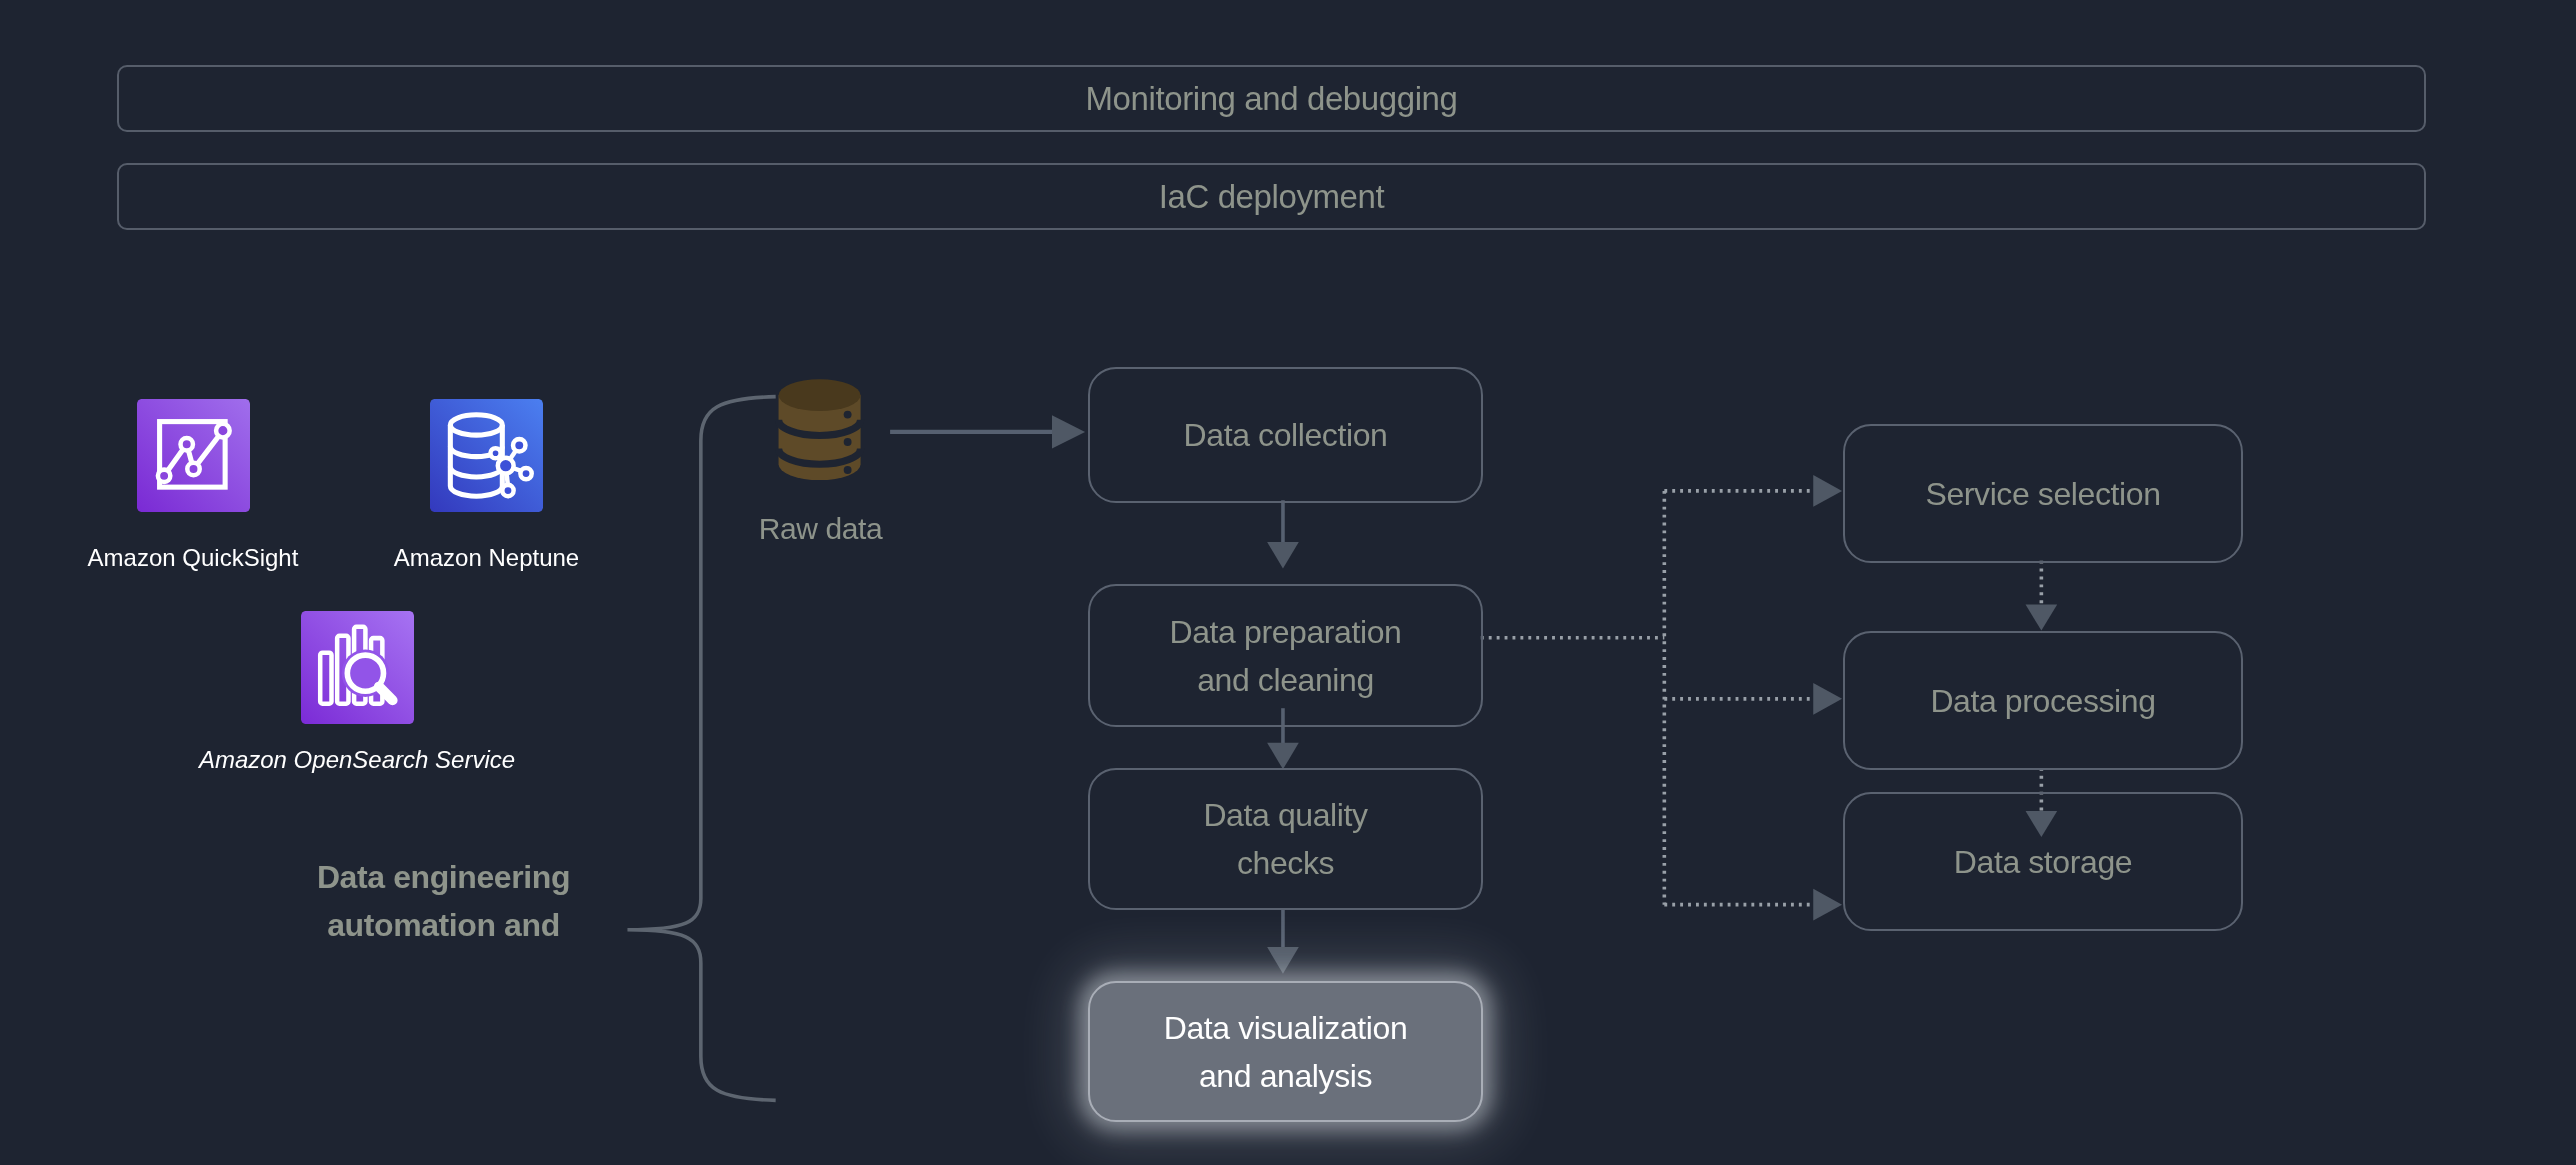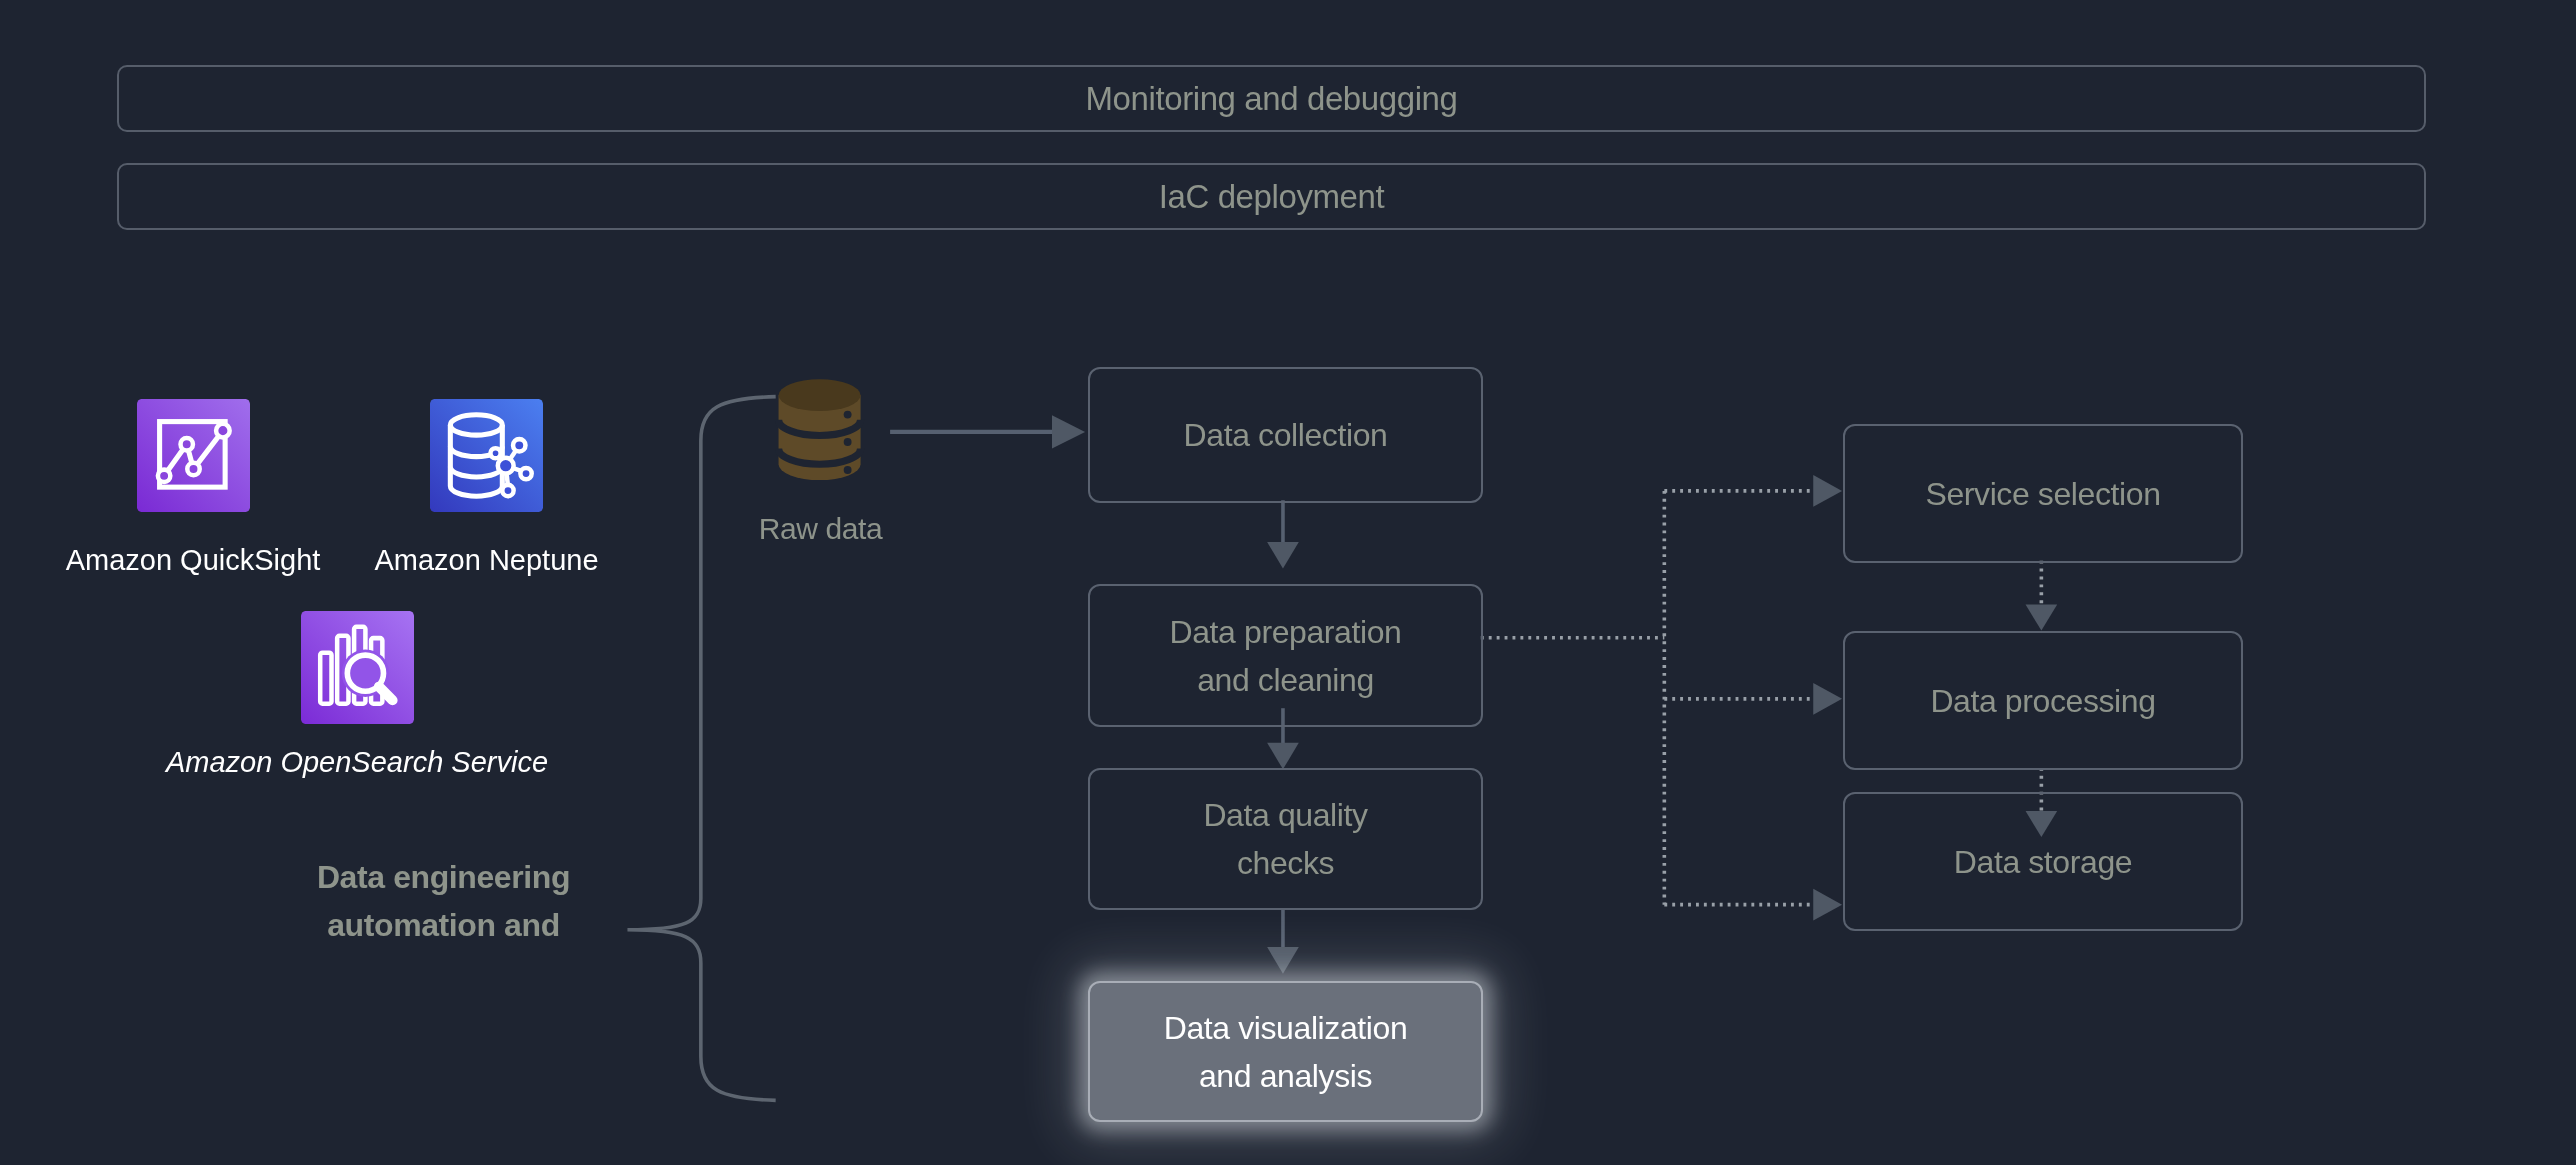--- a/index.html
+++ b/index.html
@@ -8,40 +8,40 @@
     background:var(--background,#1e2431);
     font-family:"Liberation Sans", sans-serif;
   }
   .banner{
     position:absolute;left:117px;width:2305px;height:63px;
     border:2.2px solid var(--banner-border,#565d6a);border-radius:10px;
     display:flex;align-items:center;justify-content:center;
     color:var(--box-text,#8e948b);font-size:33px;letter-spacing:-0.4px;text-align:right;
   }
   .node{
-    position:absolute;border:2.2px solid var(--box-border,#5a6270);border-radius:12px;
+    position:absolute;border:2.2px solid var(--box-border,#5a6270);border-radius:28px;
     display:flex;flex-direction:column;align-items:center;justify-content:center;
     color:var(--box-text,#8e948b);font-size:32px;line-height:1.5;letter-spacing:-0.4px;
     text-align:center;
   }
   .node.mid{left:1088px;width:391px;}
   .node.right{left:1843px;width:396px;}
   .node.highlight{
     background:var(--highlight-fill,#6a707b);
     border-color:var(--highlight-border,#a9aeb7);
     color:var(--highlight-text,#ffffff);
     box-shadow:0 0 18.7px 8.6px rgba(238,242,247,0.40), 0 0 52px 23px rgba(238,242,247,0.16);
     margin-top:8px;
   }
   .service{
     position:absolute;display:flex;flex-direction:column;align-items:center;
   }
   .service .icon-tile{width:113px;height:113px;border-radius:4.3px;}
   .service .svc-label{
-    color:var(--label-white,#ffffff);font-size:29px;margin-top:32px;white-space:nowrap;text-align:center;
+    color:var(--label-white,#ffffff);font-size:24px;margin-top:32px;white-space:nowrap;text-align:center;
   }
   .service.os .svc-label{margin-top:22px;font-style:italic;}
   .group-label{
     position:absolute;left:170px;top:853px;width:547px;
     color:var(--box-text,#8e948b);font-size:32px;font-weight:bold;line-height:1.5;
     text-align:center;letter-spacing:-0.4px;
   }
   .raw-label{
     position:absolute;left:727px;top:512px;width:187px;text-align:center;
     color:var(--box-text,#8e948b);font-size:30px;letter-spacing:-0.4px;

